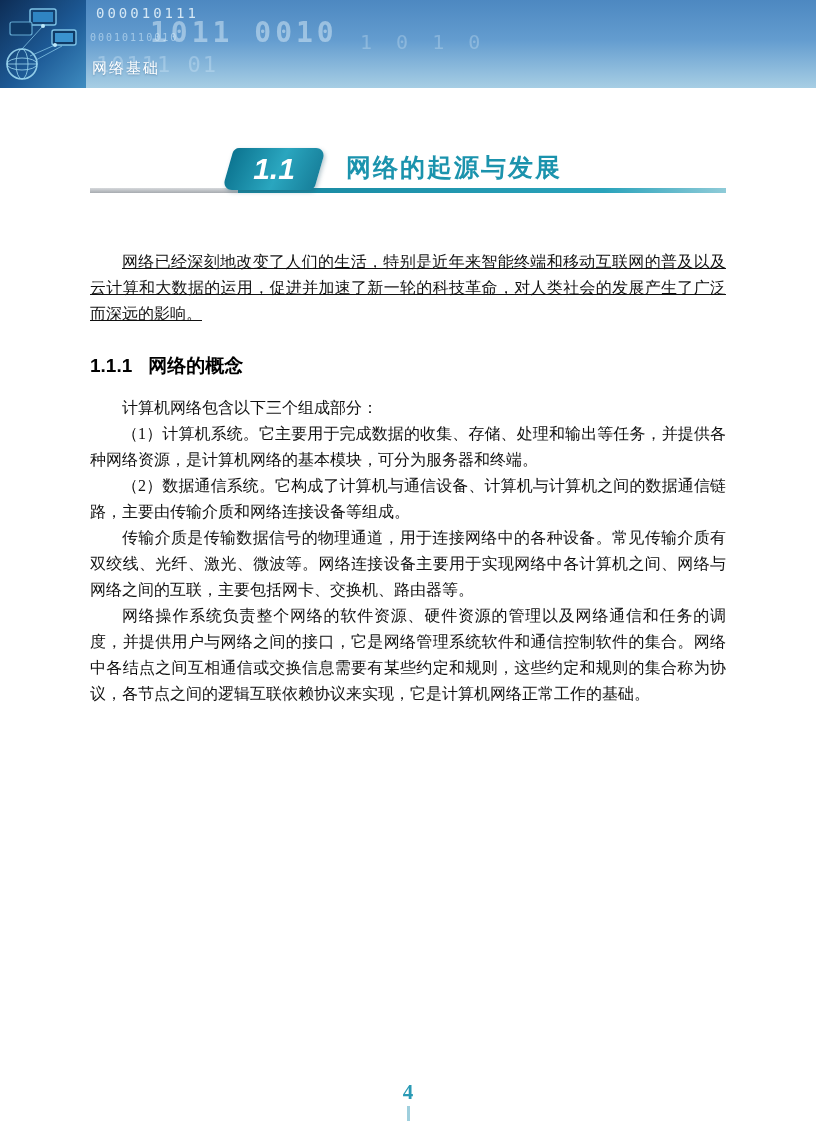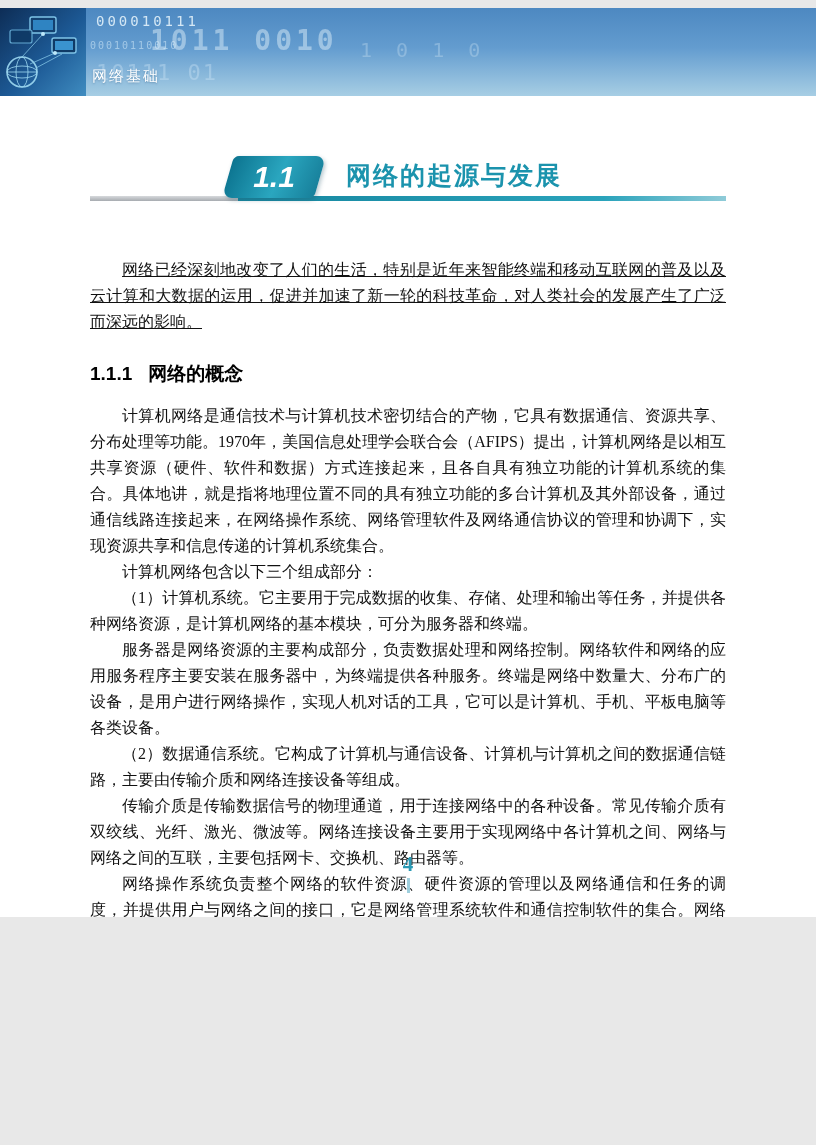--- a/index.html
+++ b/index.html
@@ -2,22 +2,22 @@
 <html><head>
 <meta charset="utf-8">
 <style>
   * { margin: 0; padding: 0; box-sizing: border-box; }
   html, body { background: #e8e8e8; }
   body { font-family: "Liberation Serif", "DejaVu Serif", serif; }
 
   .page {
     position: relative;
     width: 816px;
-    height: 909px;
-    margin: 8px auto;
+    height: 1145px;
+    margin: 0 auto;
     background: #ffffff;
     overflow: hidden;
   }
 
   
   .banner {
     position: relative;
     width: 100%;
     height: 88px;
     background: linear-gradient(to bottom, #4d88c1 0%, #639ccf 45%, #a7cee4 100%);
@@ -189,24 +189,22 @@
     <span class="section-name">网络的起源与发展</span>
   </div>
 
   <main class="content">
     <p class="para intro">网络已经深刻地改变了人们的生活，特别是近年来智能终端和移动互联网的普及以及云计算和大数据的运用，促进并加速了新一轮的科技革命，对人类社会的发展产生了广泛而深远的影响。</p>
 
     <h2 class="subsection">
       <span class="sub-num">1.1.1</span><span>网络的概念</span>
     </h2>
 
-    <p class="para">计算机网络是通信技术与计算机技术密切结合的产物，它具有数据通信、资源共享、分布处理等功能。1970年，美国信息处理学会联合会（AFIPS）提出，计算机网络是以相互共享资源（硬件、软件和数据）方式连接起来，且各自具有独立功能的计算机系统的集合。具体地讲，就是指将地理位置不同的具有独立功能的多台计算机及其外部设备，通过通信线路连接起来，在网络操作系统、网络管理软件及网络通信协议的管理和协调下，实现资源共享和信息传递的计算机系统集合。</p>
     <p class="para">计算机网络包含以下三个组成部分：</p>
     <p class="para">（1）计算机系统。它主要用于完成数据的收集、存储、处理和输出等任务，并提供各种网络资源，是计算机网络的基本模块，可分为服务器和终端。</p>
-    <p class="para">服务器是网络资源的主要构成部分，负责数据处理和网络控制。网络软件和网络的应用服务程序主要安装在服务器中，为终端提供各种服务。终端是网络中数量大、分布广的设备，是用户进行网络操作，实现人机对话的工具，它可以是计算机、手机、平板电脑等各类设备。</p>
     <p class="para">（2）数据通信系统。它构成了计算机与通信设备、计算机与计算机之间的数据通信链路，主要由传输介质和网络连接设备等组成。</p>
     <p class="para">传输介质是传输数据信号的物理通道，用于连接网络中的各种设备。常见传输介质有双绞线、光纤、激光、微波等。网络连接设备主要用于实现网络中各计算机之间、网络与网络之间的互联，主要包括网卡、交换机、路由器等。</p>
     <p class="para">网络操作系统负责整个网络的软件资源、硬件资源的管理以及网络通信和任务的调度，并提供用户与网络之间的接口，它是网络管理系统软件和通信控制软件的集合。网络中各结点之间互相通信或交换信息需要有某些约定和规则，这些约定和规则的集合称为协议，各节点之间的逻辑互联依赖协议来实现，它是计算机网络正常工作的基础。</p>
   </main>
 
   <footer class="page-footer">
     <div class="page-number">4</div>
     <div class="page-number-tick"></div>
   </footer>
 

